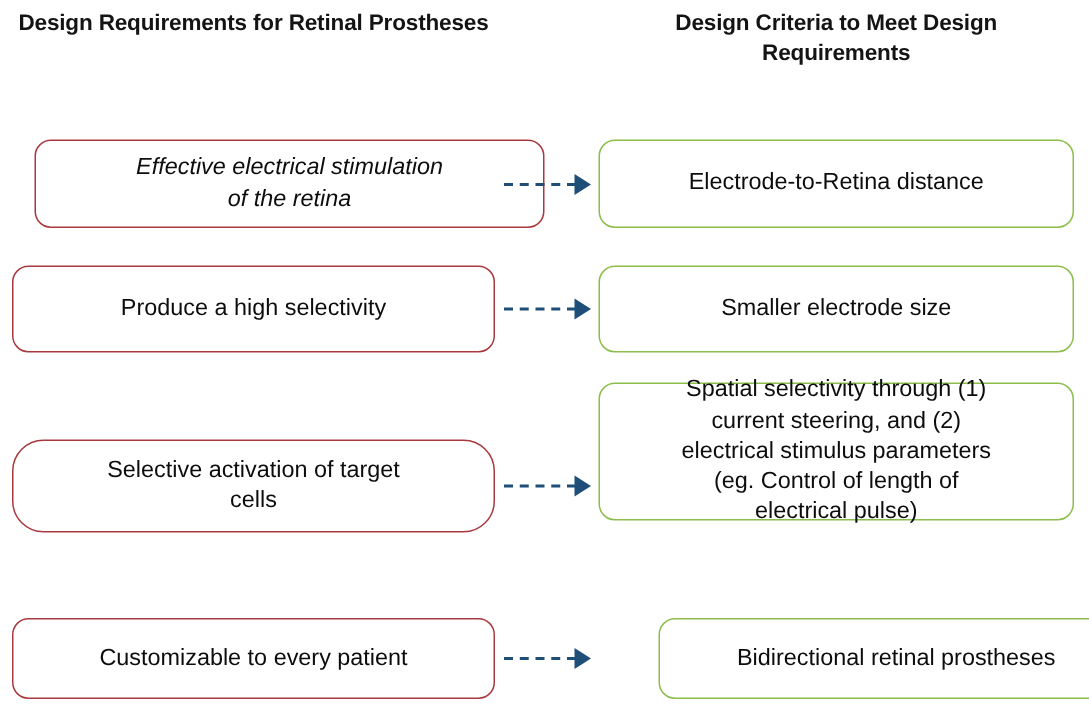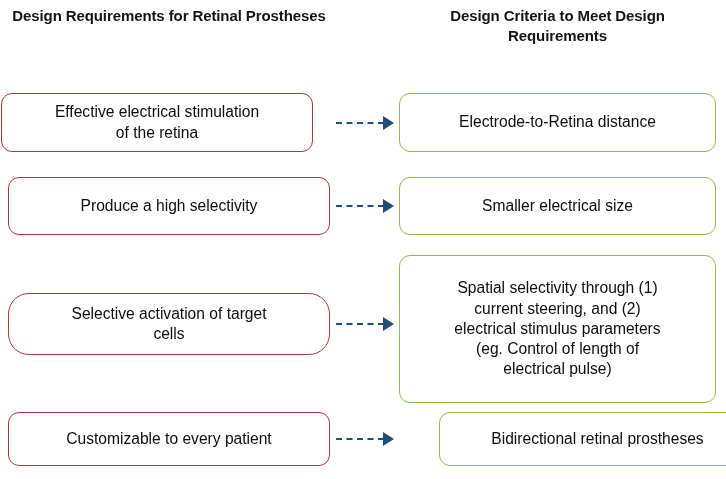--- a/index.html
+++ b/index.html
@@ -84,21 +84,21 @@
 <body>
 
 <div class="stage">
 
   <div class="col-heading left">Design Requirements for
 Retinal Prostheses</div>
 
   <div class="col-heading right">Design Criteria to Meet Design
 Requirements</div>
 
-  <div class="node req" style="left:1px; top:93px; width:312px; height:59px;">
+  <div class="node req" style="left:23px; top:93px; width:340px; height:59px;font-style:italic;">
     <span class="node-text">Effective electrical stimulation
 of the retina</span>
   </div>
 
   <div class="connector" style="left:336px; top:116px; width:60px;">
     <div class="line" style="width:48px;"></div>
     <div class="head" style="left:47px;"></div>
   </div>
 
   <div class="node crit" style="left:399px; top:93px; width:317px; height:59px;align-items:center;">
@@ -108,34 +108,34 @@
   <div class="node req" style="left:8px; top:177px; width:322px; height:58px;">
     <span class="node-text">Produce a high selectivity</span>
   </div>
 
   <div class="connector" style="left:336px; top:199px; width:60px;">
     <div class="line" style="width:48px;"></div>
     <div class="head" style="left:47px;"></div>
   </div>
 
   <div class="node crit" style="left:399px; top:177px; width:317px; height:58px;">
-    <span class="node-text">Smaller electrical size</span>
+    <span class="node-text">Smaller electrode size</span>
   </div>
 
   <div class="node req" style="left:8px; top:293px; width:322px; height:62px;border-radius:21px;">
     <span class="node-text">Selective activation of target
 cells</span>
   </div>
 
   <div class="connector" style="left:336px; top:317px; width:60px;">
     <div class="line" style="width:48px;"></div>
     <div class="head" style="left:47px;"></div>
   </div>
 
-  <div class="node crit" style="left:399px; top:255px; width:317px; height:148px;">
+  <div class="node crit" style="left:399px; top:255px; width:317px; height:92px;">
     <span class="node-text">Spatial selectivity through (1)
 current steering, and (2)
 electrical stimulus parameters
 (eg. Control of length of
 electrical pulse)</span>
   </div>
 
   <div class="node req" style="left:8px; top:412px; width:322px; height:54px;align-items:center;">
     <span class="node-text">Customizable to every patient</span>
   </div>

